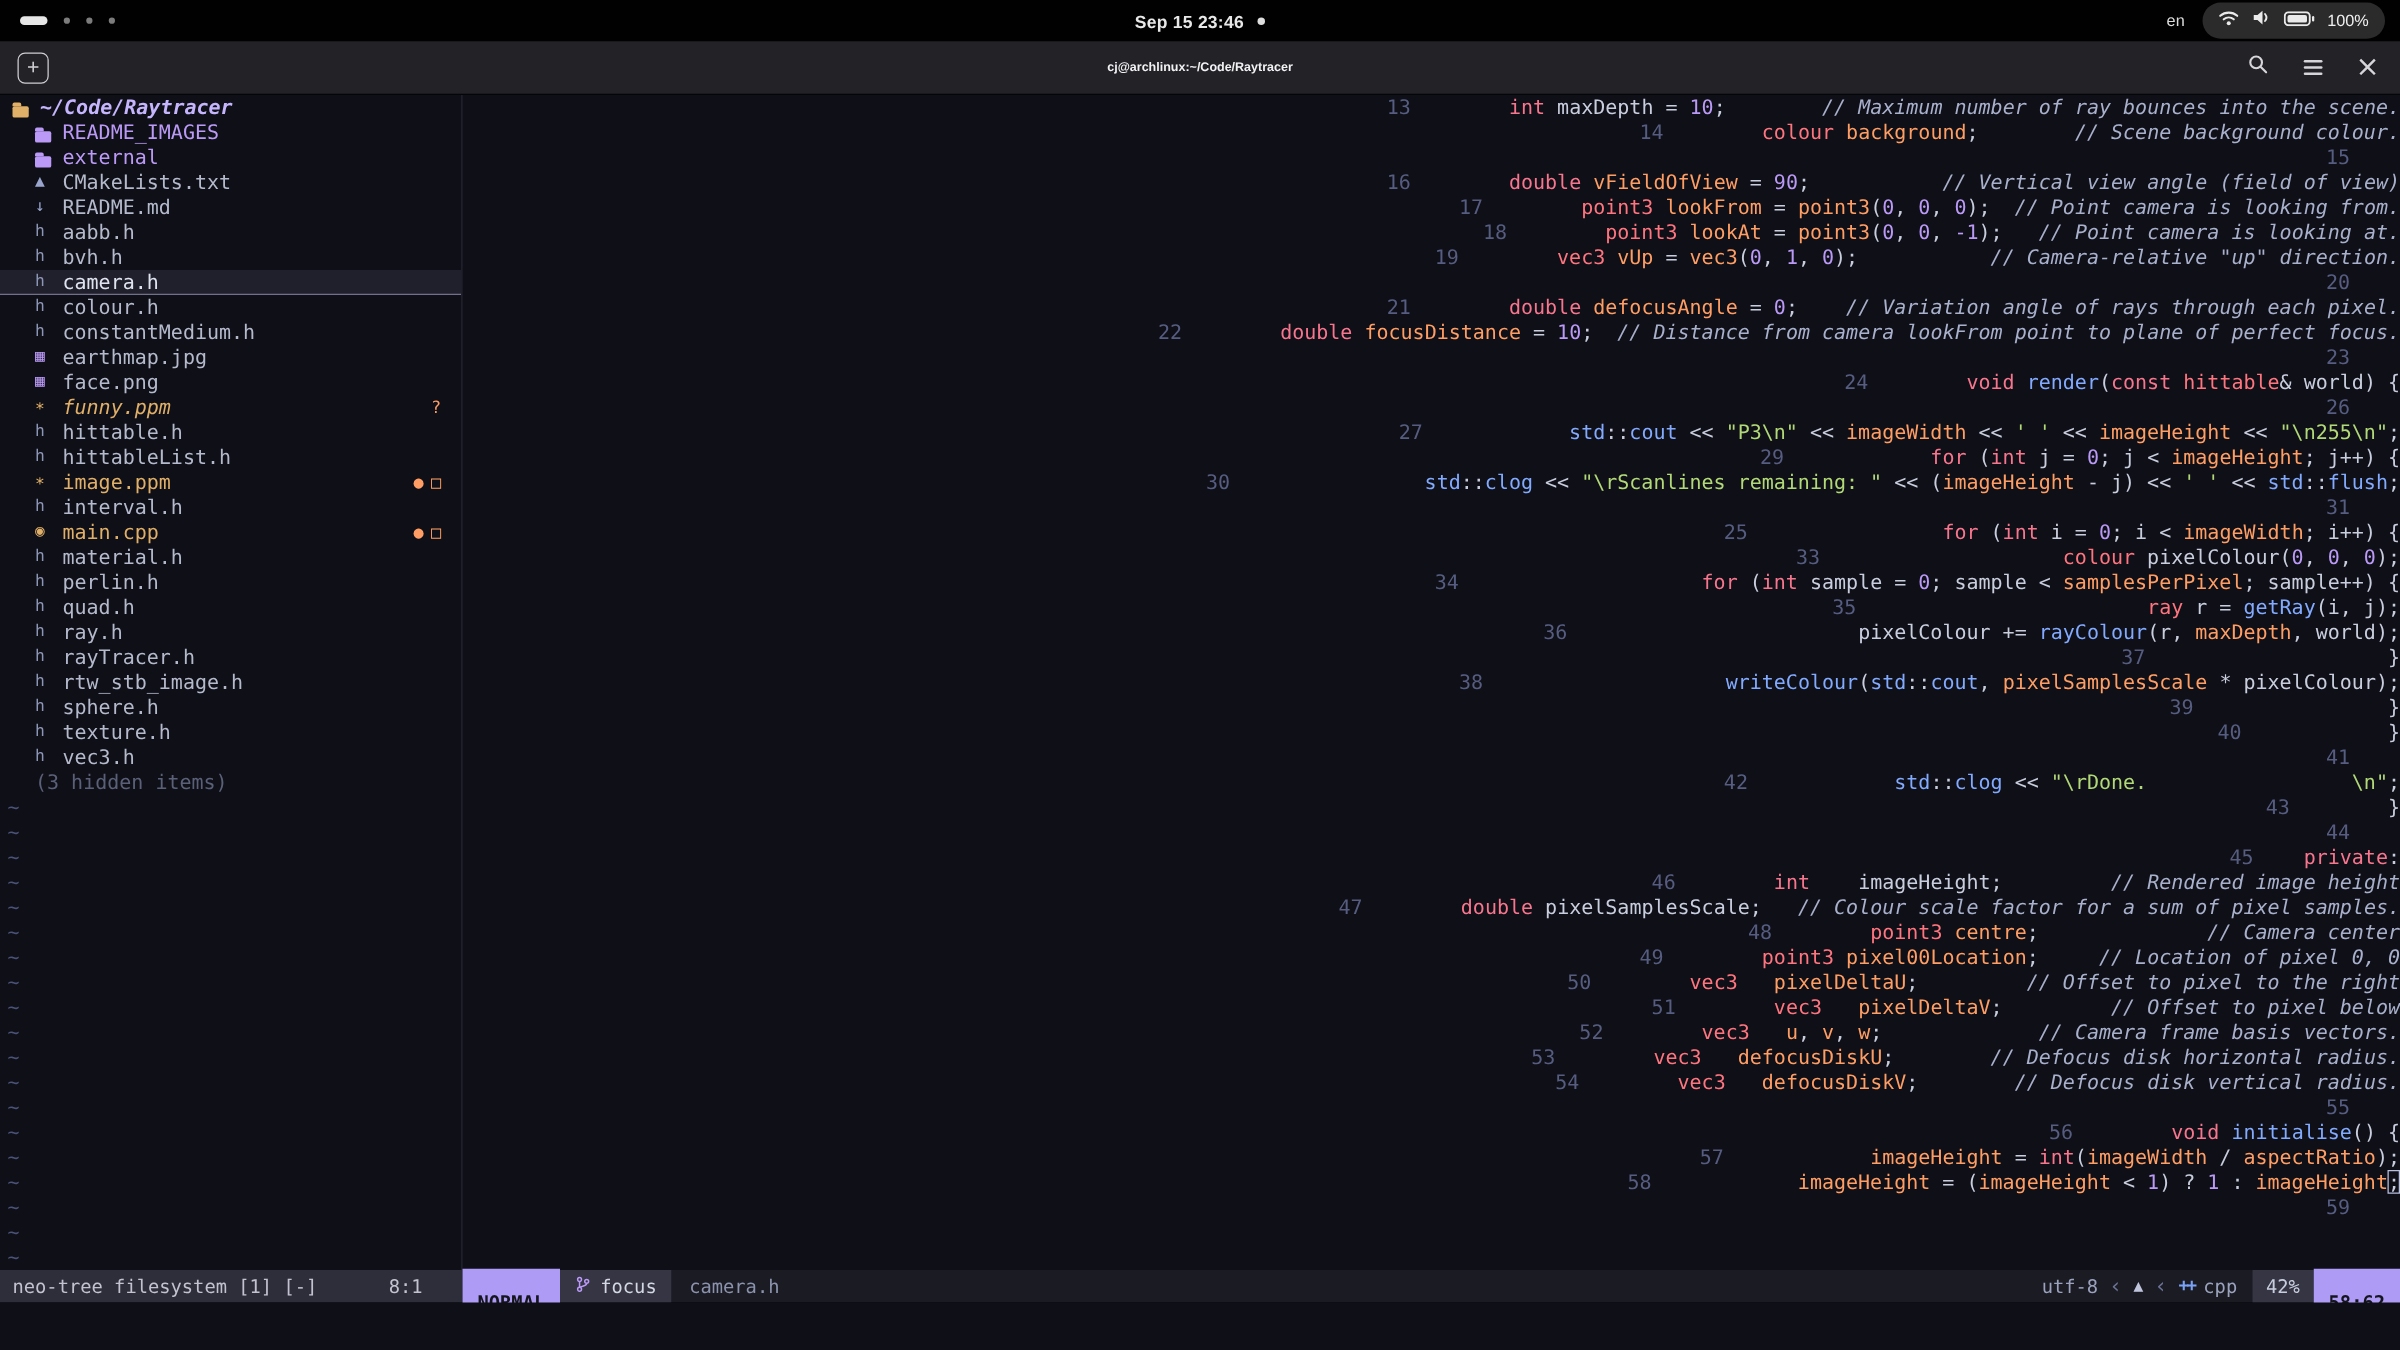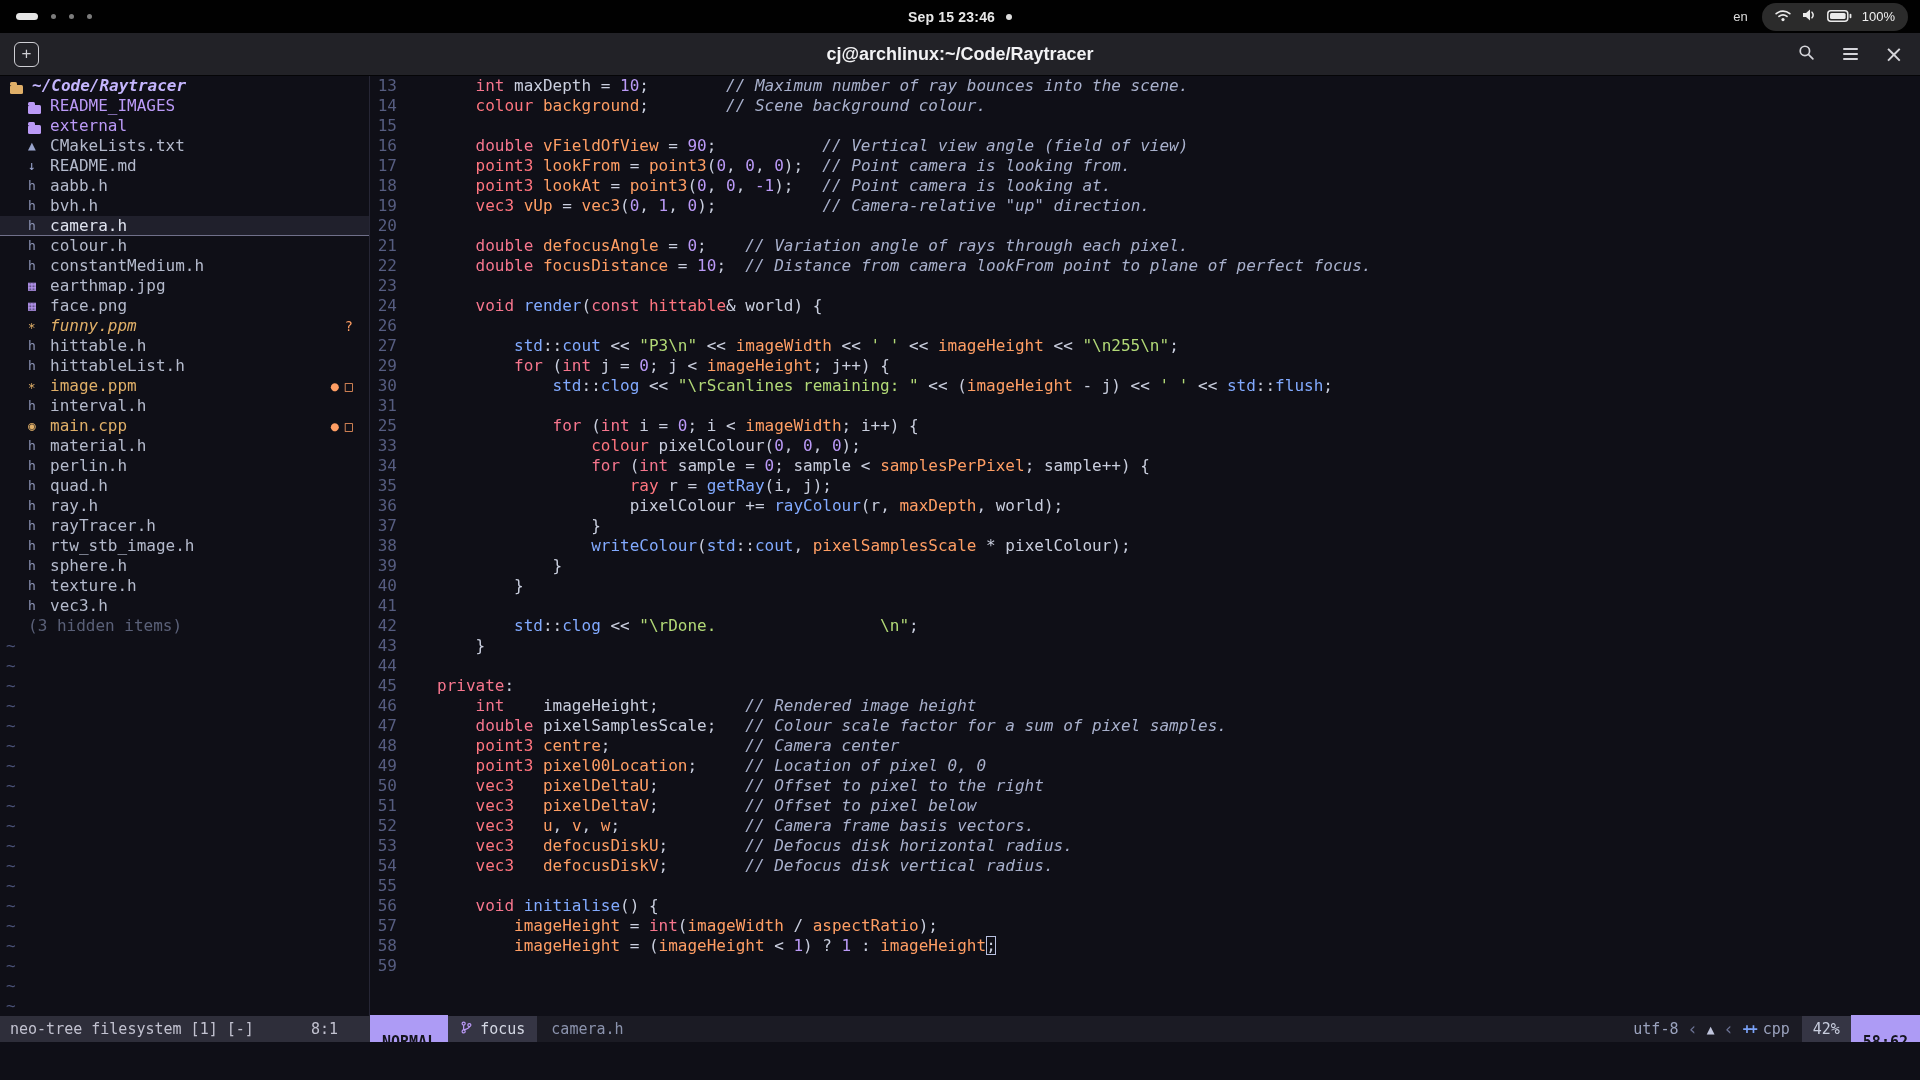--- a/index.html
+++ b/index.html
@@ -19,21 +19,21 @@
   .tb-right { margin-left:auto; display:flex; align-items:center; gap:14px; margin-right:12px; }
   .kbd-layout { font-size:13px; color:#dcdcdc; }
   .status-pill { display:flex; align-items:center; gap:10px; background:#2b2b2b; border-radius:15px; padding:5px 13px; }
   .batt-pct { font-size:13px; color:#f0f0f0; }
 
   
   .term-header { height:43px; background:#222227; position:relative; display:flex; align-items:center; flex:none;
                  border-bottom:1px solid #050507; }
   .newtab-btn { position:absolute; left:14px; top:9px; width:25px; height:25px; border:1.6px solid #cfcfd4; border-radius:6px;
                 color:#cfcfd4; font-size:17px; line-height:21px; text-align:center; cursor:pointer; }
-  .term-title { position:absolute; left:0; right:0; text-align:center; color:#f2f2f4; font-size:18px; font-weight:bold; }
+  .term-title { position:absolute; left:0; right:0; text-align:center; color:#f2f2f4; font-size:10px; font-weight:bold; }
   .hdr-right { position:absolute; right:14px; top:0; height:100%; display:flex; align-items:center; gap:20px; }
   .hdr-btn { width:24px; height:24px; display:flex; align-items:center; justify-content:center; cursor:pointer; }
   .menu-lines { display:flex; flex-direction:column; gap:3.5px; }
   .menu-lines i { display:block; width:15px; height:1.8px; background:#d5d5da; border-radius:1px; }
   .close-x { color:#d5d5da; font-size:23px; line-height:20px; font-family:"DejaVu Sans", sans-serif; }
 
   
   .main { height:940px; display:flex; background:#0f0f17; flex:none;
           font-family:"DejaVu Sans Mono", monospace; font-size:16px; line-height:20px; }
   .sidebar { width:370px; flex:none; border-right:1px solid #262635; overflow:hidden; }
@@ -46,21 +46,21 @@
   .ts-root .tree-label { color:#c4b5fd; font-style:italic; font-weight:bold; }
   .ts-dir  .tree-label { color:#bb9af7; }
   .ts-git  .tree-label { color:#e0af68; }
   .ts-note .tree-label { color:#5a6078; }
   .tr-cursor .tree-label { color:#dfe3f0; }
   .lbl-italic { font-style:italic; }
   .tree-badges { margin-left:auto; padding-right:16px; color:#ff9e64; display:flex; gap:6px; font-size:13.5px; }
   .tilde-row { height:20px; line-height:20px; padding-left:6px; color:#4a5278; }
 
   .editor { flex:1; overflow:hidden; }
-  .code-line { height:20px; display:flex; white-space:pre; }
+  .code-line { height:20px; display:flex; white-space:pre;justify-content:flex-end; }
   .ln { width:27px; flex:none; text-align:right; color:#565d81; margin-right:40px; }
   .code-text { flex:none; }
   .tk-pl { color:#c9cede; }
   .tk-kw { color:#f7768e; }
   .tk-ty { color:#ff757f; }
   .tk-fl { color:#ff9e64; }
   .tk-fn { color:#82aaff; }
   .tk-nu { color:#bb9af7; }
   .tk-st { color:#b2d977; }
   .tk-co { color:#a8b0cc; font-style:italic; }

